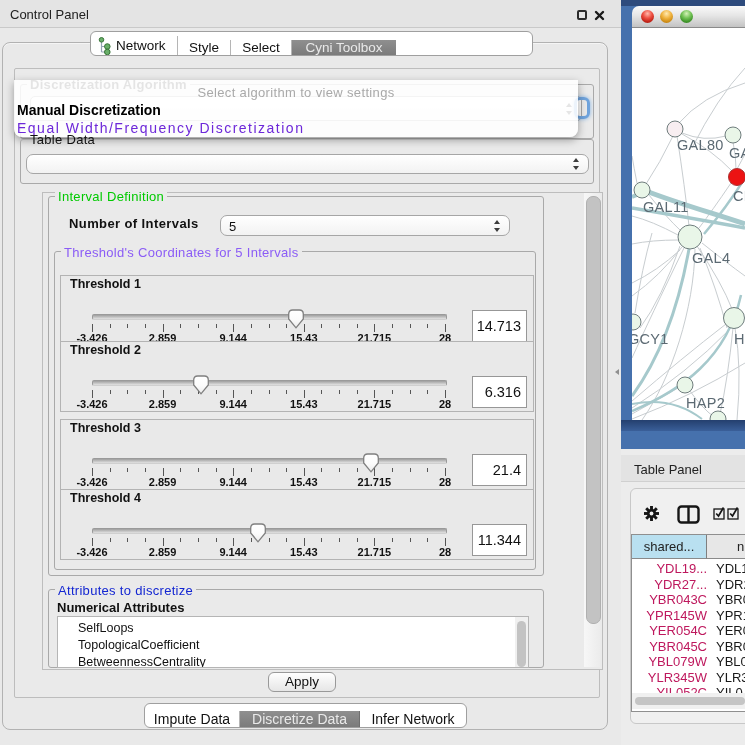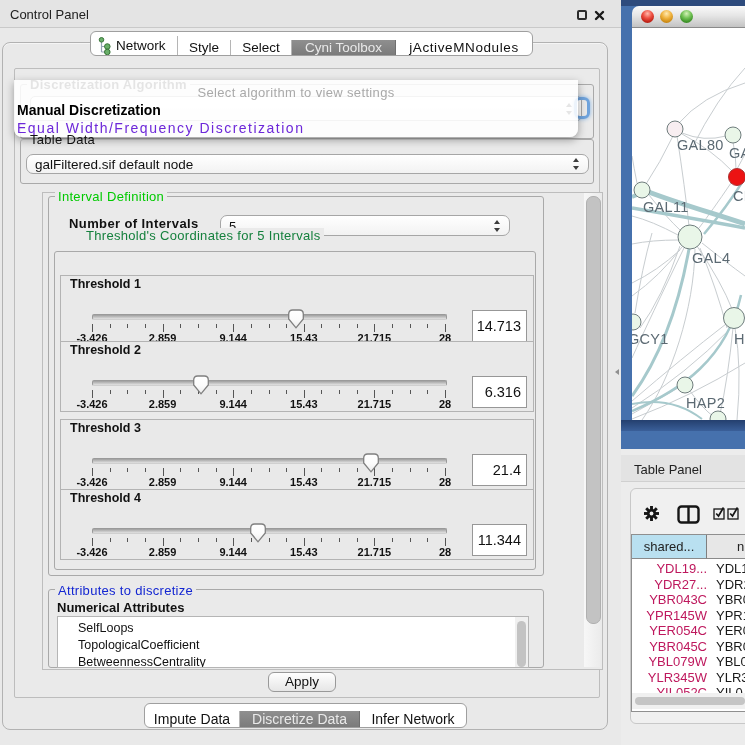--- a/index.html
+++ b/index.html
@@ -59,55 +59,53 @@
       <svg width="13" height="19" viewBox="0 0 13 19" style="margin-right:5px;">
         <path d="M3.5 6 L3.5 16 M3.5 10.5 L8 10.5 M3.5 16 L8 16" stroke="#95a3b5" stroke-width="1.2" fill="none"></path>
         <circle cx="3.5" cy="3.8" r="2.3" fill="#69ae69" stroke="#2d6b2d" stroke-width="0.9"></circle>
         <circle cx="9.3" cy="10.5" r="2.8" fill="#69ae69" stroke="#2d6b2d" stroke-width="0.9"></circle>
         <circle cx="9.3" cy="16" r="2.8" fill="#69ae69" stroke="#2d6b2d" stroke-width="0.9"></circle>
       </svg>
       Network</div>
     <div class="s" style="width:53px;">Style</div>
     <div class="s" style="width:61px;">Select</div>
     <div class="s sel" style="width:104px;">Cyni Toolbox</div>
-    <div class="s" style="width:136px;letter-spacing:0.6px;">jActiveMNodules</div>
   </div>
 
   <div class="abs group" style="left:20px;top:84px;width:572px;height:53px;"></div>
   <div class="abs gtitle" style="left:27px;top:77px;font-weight:bold;color:#333;">Discretization Algorithm</div>
   <div class="abs combo" style="left:30px;top:96px;width:552px;height:25px;">
       <div class="stepper"></div>
     </div>
   <div class="abs" style="left:574px;top:97px;width:10px;height:16px;border:3px solid #6fa3dc;border-radius:6px;box-shadow:0 0 4px #85b4e4;"></div>
 
   <div class="abs" style="left:14px;top:80px;width:564px;height:57px;background:rgba(255,255,255,0.87);border-radius:0 0 8px 8px;box-shadow:0 3px 8px rgba(0,0,0,0.35);"></div>
   <div class="abs" style="left:0;top:85px;width:592px;height:14px;text-align:center;font-size:13px;letter-spacing:0.35px;color:#a9a9a9;">Select algorithm to view settings</div>
   <div class="abs" style="left:17px;top:102px;font-size:14px;font-weight:bold;color:#000;">Manual Discretization</div>
   <div class="abs" style="left:17px;top:120px;font-size:14px;letter-spacing:1.5px;color:#6d28d9;">Equal Width/Frequency Discretization</div>
 
   <div class="abs group" style="left:20px;top:139px;width:572px;height:43px;"></div>
   <div class="abs gtitle" style="left:27px;top:132px;color:#111;background:transparent;">Table Data</div>
   <div class="abs combo" style="left:26px;top:154px;width:563px;height:20px;border-radius:7px;">
-    <div class="txt" style="font-size:13.5px;">galFiltered.sif default node</div>
       <div class="stepper"></div>
   </div>
 
   <div class="abs" style="left:42px;top:192px;width:559px;height:476px;border:1px solid #bdbdbd;background:#eaeaea;"></div>
   <div class="abs" style="left:584px;top:193px;width:16px;height:474px;background:linear-gradient(90deg,#f7f7f7,#ececec);"></div>
   <div class="abs vthumb" style="left:586px;top:196px;width:13px;height:426px;border:1px solid #b0b0b0;"></div>
 
   <div class="abs group" style="left:48px;top:196px;width:494px;height:378px;"></div>
   <div class="abs gtitle" style="left:55px;top:189px;color:#00ca00;">Interval Definition</div>
   <div class="abs" style="left:69px;top:216px;font-size:13px;font-weight:bold;letter-spacing:0.4px;color:#111;">Number of Intervals</div>
   <div class="abs combo" style="left:220px;top:215px;width:290px;height:21px;border-radius:7px;">
     <div class="txt">5</div>
       <div class="stepper"></div>
   </div>
   <div class="abs group" style="left:54px;top:251px;width:480px;height:317px;"></div>
-  <div class="abs gtitle" style="left:61px;top:228px;color:#15803d;margin-left:22px;">Threshold's Coordinates for 5 Intervals</div>
+  <div class="abs gtitle" style="left:61px;top:245px;color:#8b5cf6;">Threshold's Coordinates for 5 Intervals</div>
 
   <div class="throw" style="top:267px;margin-top:8px;">
       <div class="lbl">Threshold 1</div>
       <div class="track"></div>
       <div class="tick" style="left:31.00px;top:48px;height:8px;"></div>
       <div class="tick" style="left:48.65px;top:48px;height:4px;"></div>
       <div class="tick" style="left:66.30px;top:48px;height:4px;"></div>
       <div class="tick" style="left:83.95px;top:48px;height:4px;"></div>
       <div class="tick" style="left:101.60px;top:48px;height:8px;"></div>
       <div class="tick" style="left:119.25px;top:48px;height:4px;"></div>

